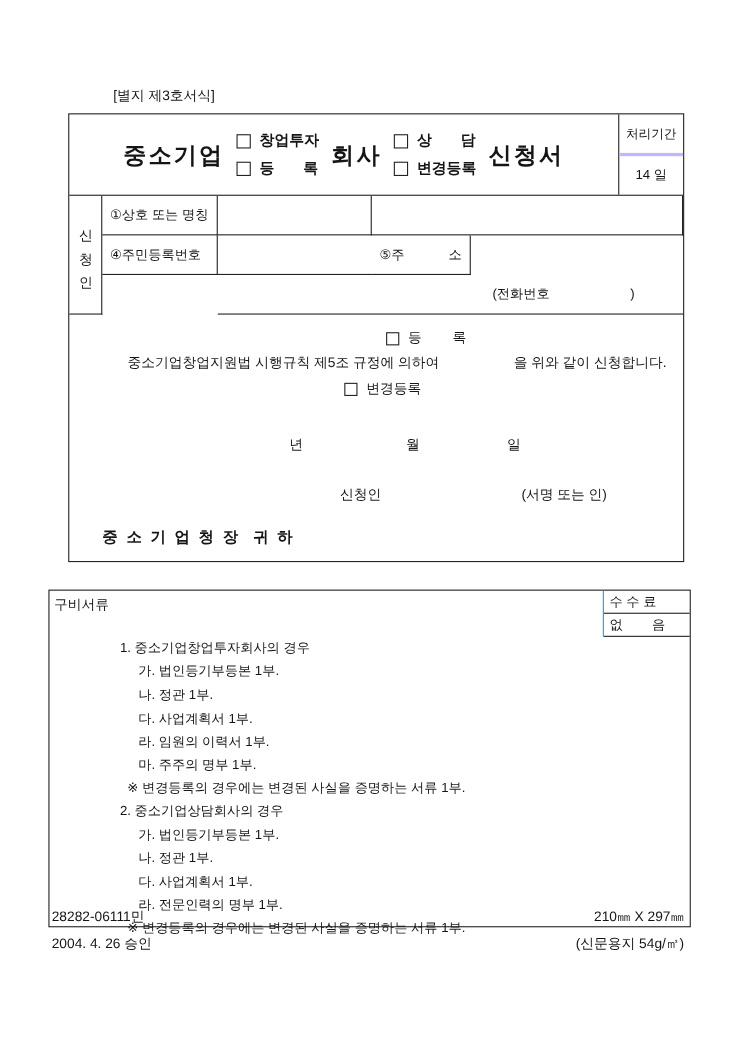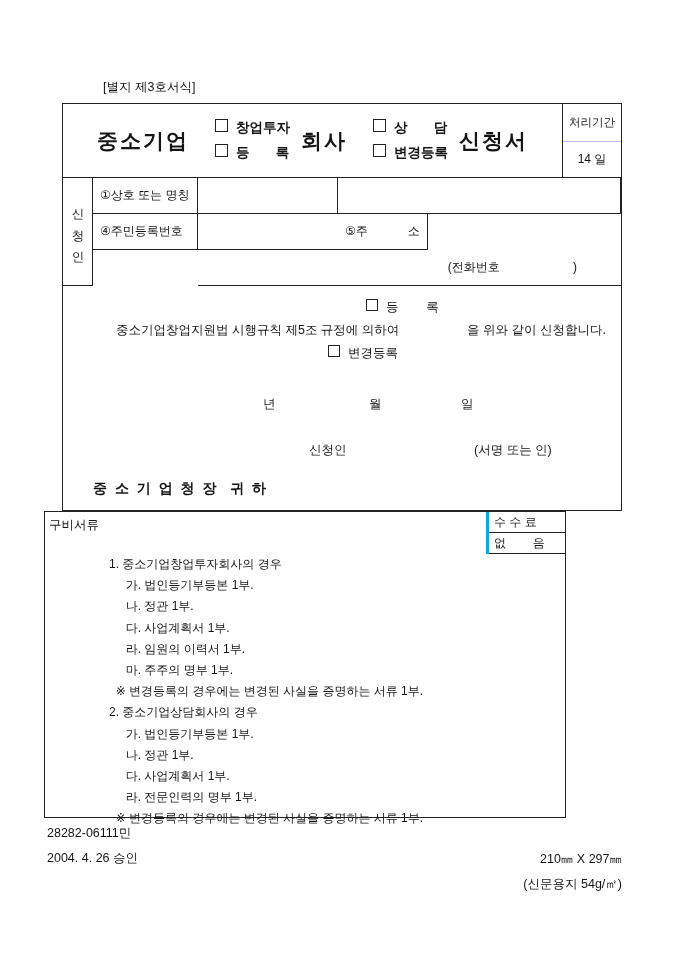--- a/index.html
+++ b/index.html
@@ -14,26 +14,26 @@
 
   .form-code { position:absolute; left:63px; top:79px; font-size:12.5px;padding-left:40px; }
 
   
   #box1 { position:absolute; left:62px; top:103px; width:560px; height:408px; border:1.5px solid #222; }
 
   .title-row { display:flex; height:74px; border-bottom:1px solid #222; }
   .title-main { flex:1; display:flex; align-items:center; justify-content:center; gap:11px; border-right:1px solid #222; }
   .t-big { font-size:21px; font-weight:bold; letter-spacing:2px; }
   .cb-stack { display:flex; flex-direction:column; gap:7px; }
-  .cb-row { display:flex; gap:8px;margin-left:15px; }
+  .cb-row { display:flex; align-items:center; gap:8px; }
   .cb { width:13px; height:13px; border:1.6px solid #222; background:#fff; flex:0 0 auto; }
   .cb-label { font-size:13.5px; font-weight:bold; white-space:pre; }
 
   .proc-col { width:58px; display:flex; flex-direction:column; font-size:11.5px; }
-  .proc-head { height:38px; border-bottom:1px solid #c4b5fd; display:flex; align-items:center; justify-content:center; }
+  .proc-head { height:38px; border-bottom:3px solid #c4b5fd; display:flex; align-items:center; justify-content:center; }
   .proc-val { flex:1; display:flex; align-items:center; justify-content:center; font-size:12px; }
 
   
   .app-table { display:grid; grid-template-columns:30px 105px 140px 90px 1fr; grid-auto-rows:36px; font-size:12px; }
   .app-table > div { border-bottom:1px solid #222; }
   .c-side {
     grid-row:1 / 4; grid-column:1; border-right:1px solid #222;
     display:flex; align-items:center; justify-content:center;
   }
   .v-text { writing-mode:vertical-lr; text-orientation:upright; letter-spacing:9px; font-size:12.5px; }
@@ -41,30 +41,30 @@
   .c-value { border-right:1px solid #222; }
   .c-value-last { border-right:none; }
   .c-phone { grid-column:3 / 6; display:flex; align-items:center; justify-content:flex-end; padding-right:44px; white-space:pre; }
 
   
   .stmt { position:relative; height:226px; font-size:12.5px; }
   .abs { position:absolute; }
   .addressee { font-size:14px; font-weight:bold; white-space:pre; letter-spacing:2px; }
 
   
-  #box2 { position:absolute; left:44px; top:511px; width:522px; height:307px; border:1.5px solid #222; }
+  #box2 { position:absolute; left:44px; top:536px; width:584px; height:307px; border:1.5px solid #222; }
   .docs-header { position:absolute; left:4px; top:5px; font-size:12.5px; }
-  .fee-box { position:absolute; right:0; top:0; width:79px; border-left:3px solid #0ea5e9; font-size:12px; }
+  .fee-box { position:absolute; right:0; top:0; width:79px; border-left:1px solid #0ea5e9; font-size:12px; }
   .fee-cell { height:21px; border-bottom:1px solid #222; display:flex; align-items:center; padding-left:5px; white-space:pre; }
   .doc-list { position:absolute; left:20px; top:42px; font-size:12px; line-height:21.2px;margin-left:44px; }
   .doc-list > div { white-space:pre; }
 
   
   .footer-line { position:absolute; font-size:12.5px; }
-  .fr { right:58px; text-align:right;margin-top:26px; }
+  .fr { right:58px; text-align:right; }
 </style>
 </head>
 <body>
 
 <div class="form-code">[별지 제3호서식]</div>
 
 <div id="box1">
 
   <div class="title-row">
     <div class="title-main">

